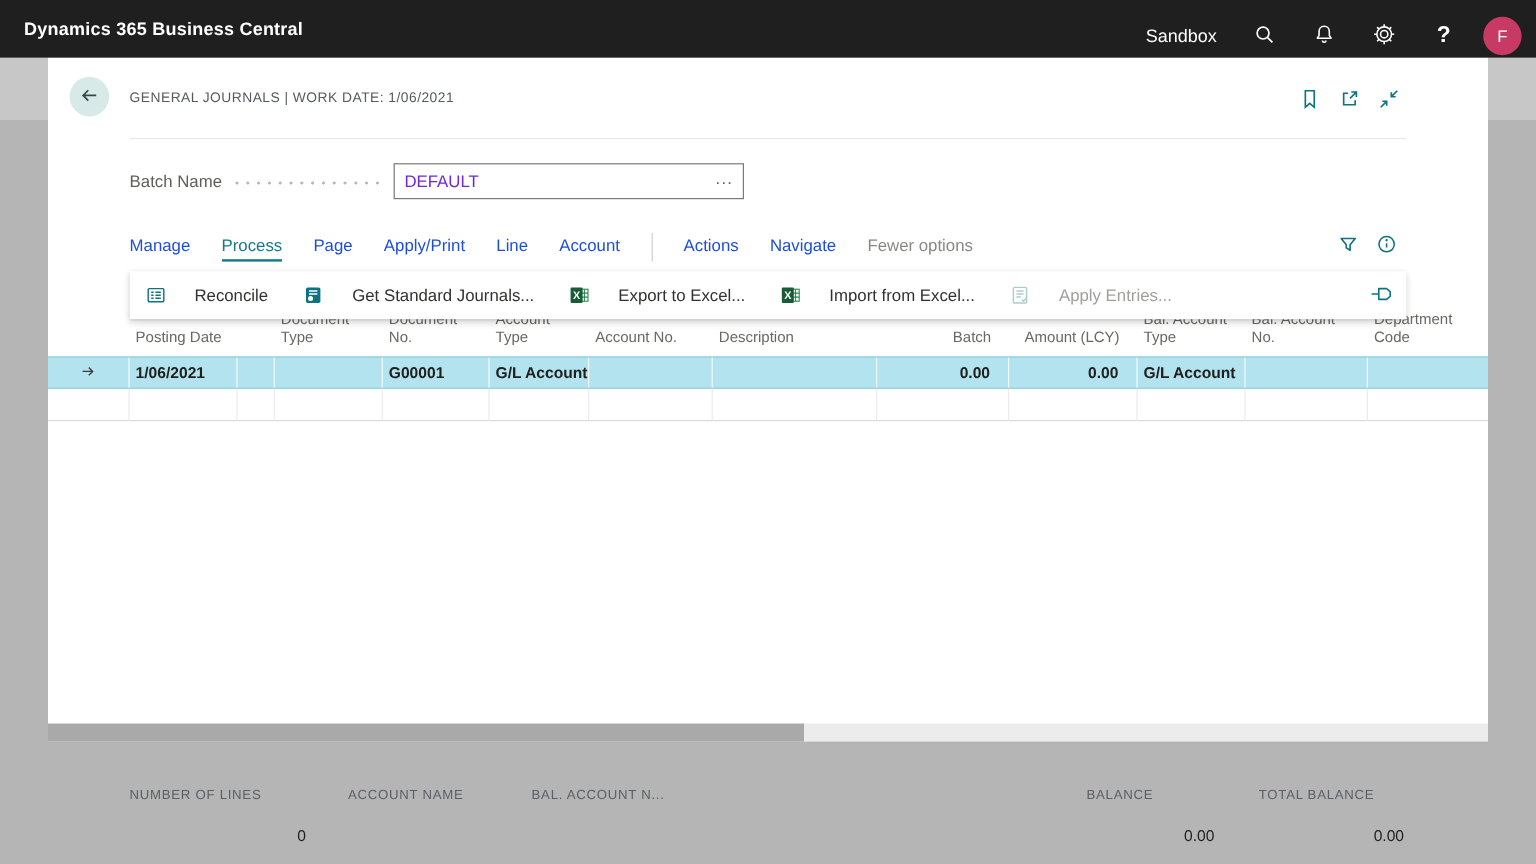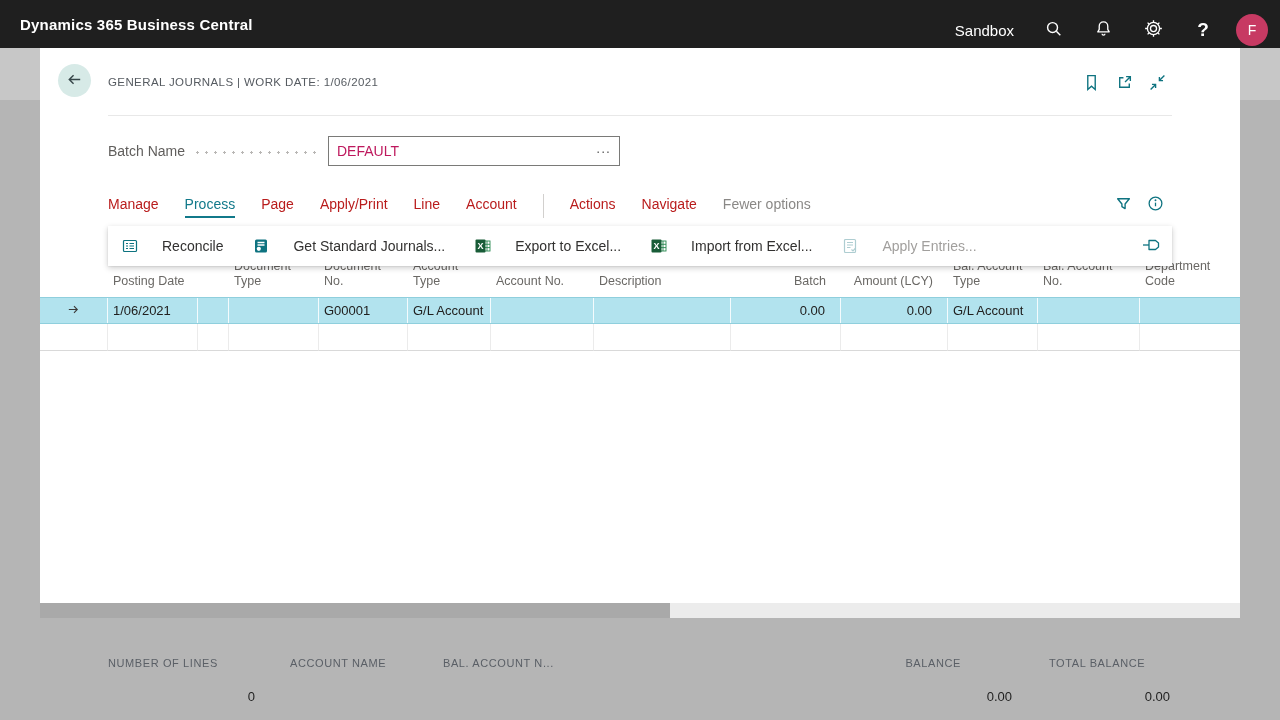--- a/index.html
+++ b/index.html
@@ -26,26 +26,26 @@
   .hdr-icons { position:absolute; top:26px; left:1042px; display:flex; gap:15px; color:#0e7380; }
   .hdr-icons .icon-btn2 { background:none; border:none; color:#0e7380; width:18px; height:18px; padding:0; cursor:pointer; }
   .hdr-divider { position:absolute; top:67px; left:68px; width:1064px; height:1px; background:#e8e8e8; }
 
   
   .batch-label { position:absolute; top:95px; left:68px; font-size:14px; color:#605e5c; }
   .batch-dots { position:absolute; top:103px; left:153px; width:128px; height:3px;
       background-image: radial-gradient(circle, #b8b6b4 1.1px, transparent 1.3px);
       background-size: 9px 3px; background-repeat:repeat-x; }
   .batch-input-wrap { position:absolute; top:88px; left:288px; width:292px; height:30px; border:1px solid #7a7a78; background:#fff; display:flex; align-items:center; }
-  .batch-input { flex:1; border:none; outline:none; font-family:inherit; font-size:14px; color:#be185d; padding:0 8px; background:transparent; }
+  .batch-input { flex:1; border:none; outline:none; font-family:inherit; font-size:14px; color:#6d28d9; padding:0 8px; background:transparent; }
   .lookup-btn { background:none; border:none; color:#616161; font-size:14px; letter-spacing:1px; padding:0 8px 6px 4px; cursor:pointer; }
 
   
   .menu-row { position:absolute; top:146px; left:68px; display:flex; align-items:center; gap:26px; font-size:14px; color:#323130; }
-  .menu-item { background:none; border:none; font-family:inherit; font-size:14px; color:#b91c1c; cursor:pointer; padding:2px 0 6px 0; }
+  .menu-item { background:none; border:none; font-family:inherit; font-size:14px; color:#1d4ed8; cursor:pointer; padding:2px 0 6px 0; }
   .menu-item.active { color:#11798a; border-bottom:2px solid #11798a; padding-bottom:4px; }
   .menu-item.subtle { color:#8a8886; }
   .menu-vdiv { width:1px; height:24px; background:#d2d0ce; }
   .menu-right-icons { position:absolute; top:147px; left:1075px; display:flex; gap:15px; color:#0e7380; }
 
   
   .toolbar { position:absolute; top:178px; left:68px; width:1064px; height:40px; background:#fff; z-index:6;
       box-shadow:0 2px 6px rgba(0,0,0,.2), 0 .5px 1.5px rgba(0,0,0,.12);
       display:flex; align-items:center; padding-left:14px; gap:30px; }
   .tbar-item { display:flex; align-items:center; gap:24px; background:none; border:none; font-family:inherit; font-size:14px; color:#323130; cursor:pointer; }
@@ -57,21 +57,21 @@
   .ghead { position:absolute; top:204px; left:0; width:1200px; height:44px; display:flex; align-items:flex-end; font-size:12.5px; color:#6a6865; z-index:1; }
   .hc { padding:0 5px 7px 5px; line-height:15px; cursor:pointer; }
   .hc.num { text-align:right; padding-right:15px; }
 
   .c-sel{width:68px;flex:none}.c-pd{width:90px;flex:none}.c-nar{width:31px;flex:none}
   .c-dt{width:90px;flex:none}.c-dn{width:89px;flex:none}.c-at{width:83px;flex:none}
   .c-an{width:103px;flex:none}.c-desc{width:137px;flex:none}.c-amt{width:110px;flex:none}
   .c-lcy{width:107px;flex:none}.c-bat{width:90px;flex:none}.c-ban{width:102px;flex:none}
   .c-dept{width:100px;flex:none}
 
-  .grow { position:absolute; left:0; width:1200px; height:27px; display:flex; font-size:13px; color:#21201f; cursor:pointer; }
+  .grow { position:absolute; left:0; width:1200px; height:27px; display:flex; font-size:13px; color:#21201f; cursor:pointer;font-weight:bold; }
   .grow .cell { height:100%; display:flex; align-items:center; padding:0 5px; overflow:hidden; white-space:nowrap; }
   .grow .cell.num { justify-content:flex-end; padding-right:15px; }
   .grow .cell.c-sel { justify-content:center; }
   .grow.selected { top:249px; background:#b2e3ee; border-top:1px solid #8fcfdd; border-bottom:1px solid #8fcfdd; }
   .grow.selected .cell { border-right:1px solid rgba(255,255,255,.85); }
   .grow.selected .cell:last-child { border-right:none; }
   .grow.empty { top:276px; }
   .grow.empty .cell { border-right:1px solid #ebebeb; border-bottom:1px solid #d9d9d9; }
   .grow.empty .cell:last-child { border-right:none; }
 

